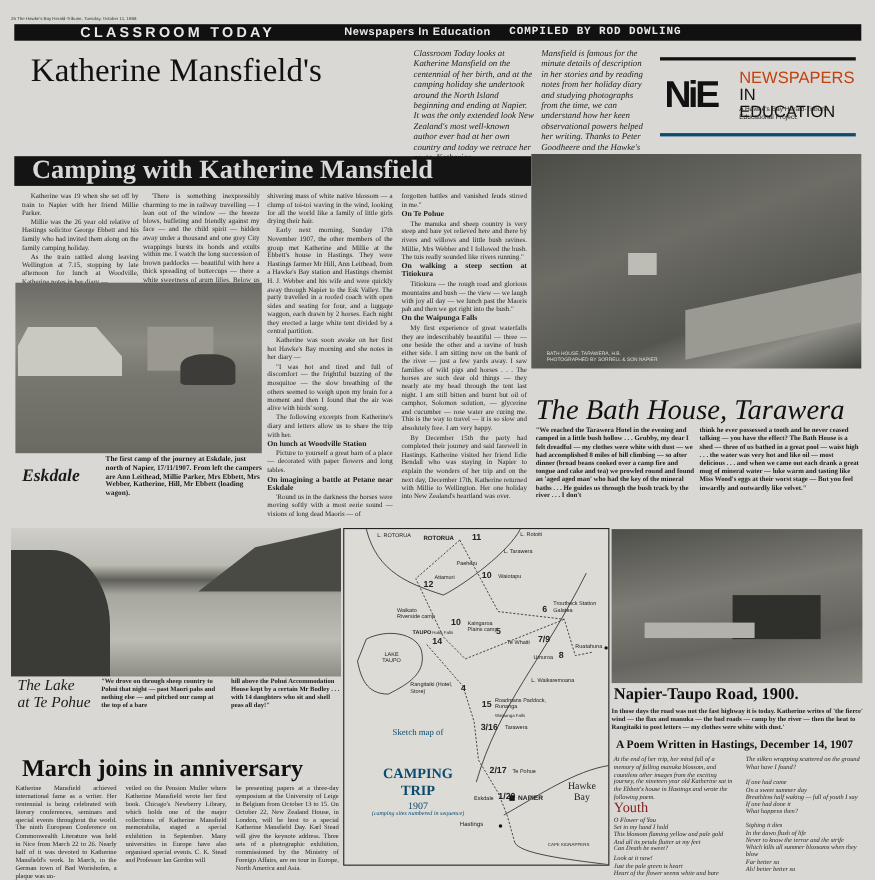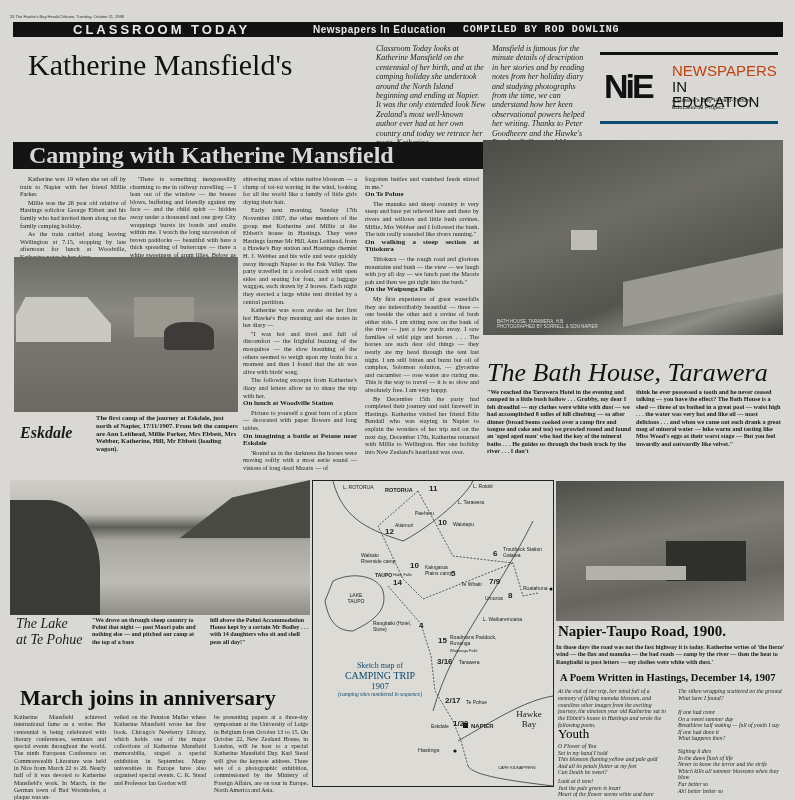--- a/index.html
+++ b/index.html
@@ -175,36 +175,36 @@
   <span class="mapnum" style="left:132px;top:215px">2/17</span>
   <span class="maplab" style="left:153px;top:218px">Te Pohue</span>
   <span class="maplab" style="left:118px;top:242px">Eskdale</span>
   <span class="mapnum" style="left:140px;top:238px">1/20</span>
   <span class="maplab" style="left:158px;top:242px;font-weight:bold;font-size:6px">NAPIER</span>
   <span class="maplab" style="left:105px;top:266px;font-size:5.5px">Hastings</span>
   <span class="maplab" style="left:185px;top:284px;font-size:4px">CAPE KIDNAPPERS</span>
   <span class="maplab" style="left:196px;top:228px;width:40px;white-space:normal;font-family:'Liberation Serif',serif;font-size:9px;line-height:10px;text-align:center">Hawke Bay</span>
   <div style="position:absolute;left:22px;top:180px;width:90px;text-align:center;color:#0c4a6e;">
     <div style="font-size:8px;">Sketch map of</div>
-    <div style="font-size:10px;font-weight:normal;">CAMPING TRIP</div>
+    <div style="font-size:13px;font-weight:bold;margin-top:25px;">CAMPING TRIP</div>
     <div style="font-size:9px;font-weight:normal;">1907</div>
     <div style="font-size:5.5px;font-style:italic;line-height:6.5px;">(camping sites numbered in sequence)</div>
   </div>
 </div>
 
 <div class="abs photo" style="left:556px;top:481px;width:228px;height:140px;background:linear-gradient(170deg,#4f4f4a 0%,#7c7b74 40%,#66655f 70%,#8d8c85 100%);">
   <div style="position:absolute;left:110px;top:60px;width:80px;height:40px;background:#2f2f2c;"></div>
   <div style="position:absolute;left:30px;top:85px;width:100px;height:14px;background:#b3b2aa;"></div>
 </div>
 <div class="abs" style="left:558px;top:623px;font-size:15px;font-weight:bold;white-space:nowrap;color:#111;">Napier-Taupo Road, 1900.</div>
 <div class="abs caption-bold" style="left:556px;top:644px;width:230px;font-size:6px;line-height:7.3px;">In those days the road was not the fast highway it is today. Katherine writes of 'the fierce' wind — the flax and manuka — the bad roads — camp by the river — then the heat to Rangitaiki to post letters — my clothes were white with dust.'</div>
 
 <div class="abs" style="left:560px;top:672px;font-size:10.5px;font-weight:bold;white-space:nowrap;color:#111;">A Poem Written in Hastings, December 14, 1907</div>
 <div class="abs intro" style="left:558px;top:688px;width:108px;font-size:5.8px;line-height:6.8px;">At the end of her trip, her mind full of a memory of falling manuka blossom, and countless other images from the exciting journey, the nineteen year old Katherine sat in the Ebbett's house in Hastings and wrote the following poem.</div>
-<div class="abs" style="left:558px;top:726px;font-size:13px;color:#000000;">Youth</div>
+<div class="abs" style="left:558px;top:726px;font-size:13px;color:#7f1d1d;">Youth</div>
 <div class="abs intro" style="left:558px;top:743px;width:110px;font-size:5.8px;line-height:6.6px;white-space:pre-line;">O Flower of You
 Set in my hand I hold
 This blossom flaming yellow and pale gold
 And all its petals flutter at my feet
 Can Death be sweet?</div>
 <div class="abs intro" style="left:558px;top:778px;width:110px;font-size:5.8px;line-height:6.6px;white-space:pre-line;">Look at it now!
 Just the pale green is heart
 Heart of the flower seems white and bare</div>
 <div class="abs intro" style="left:678px;top:688px;width:108px;font-size:5.8px;line-height:6.6px;white-space:pre-line;">The silken wrapping scattered on the ground
 What have I found?</div>

